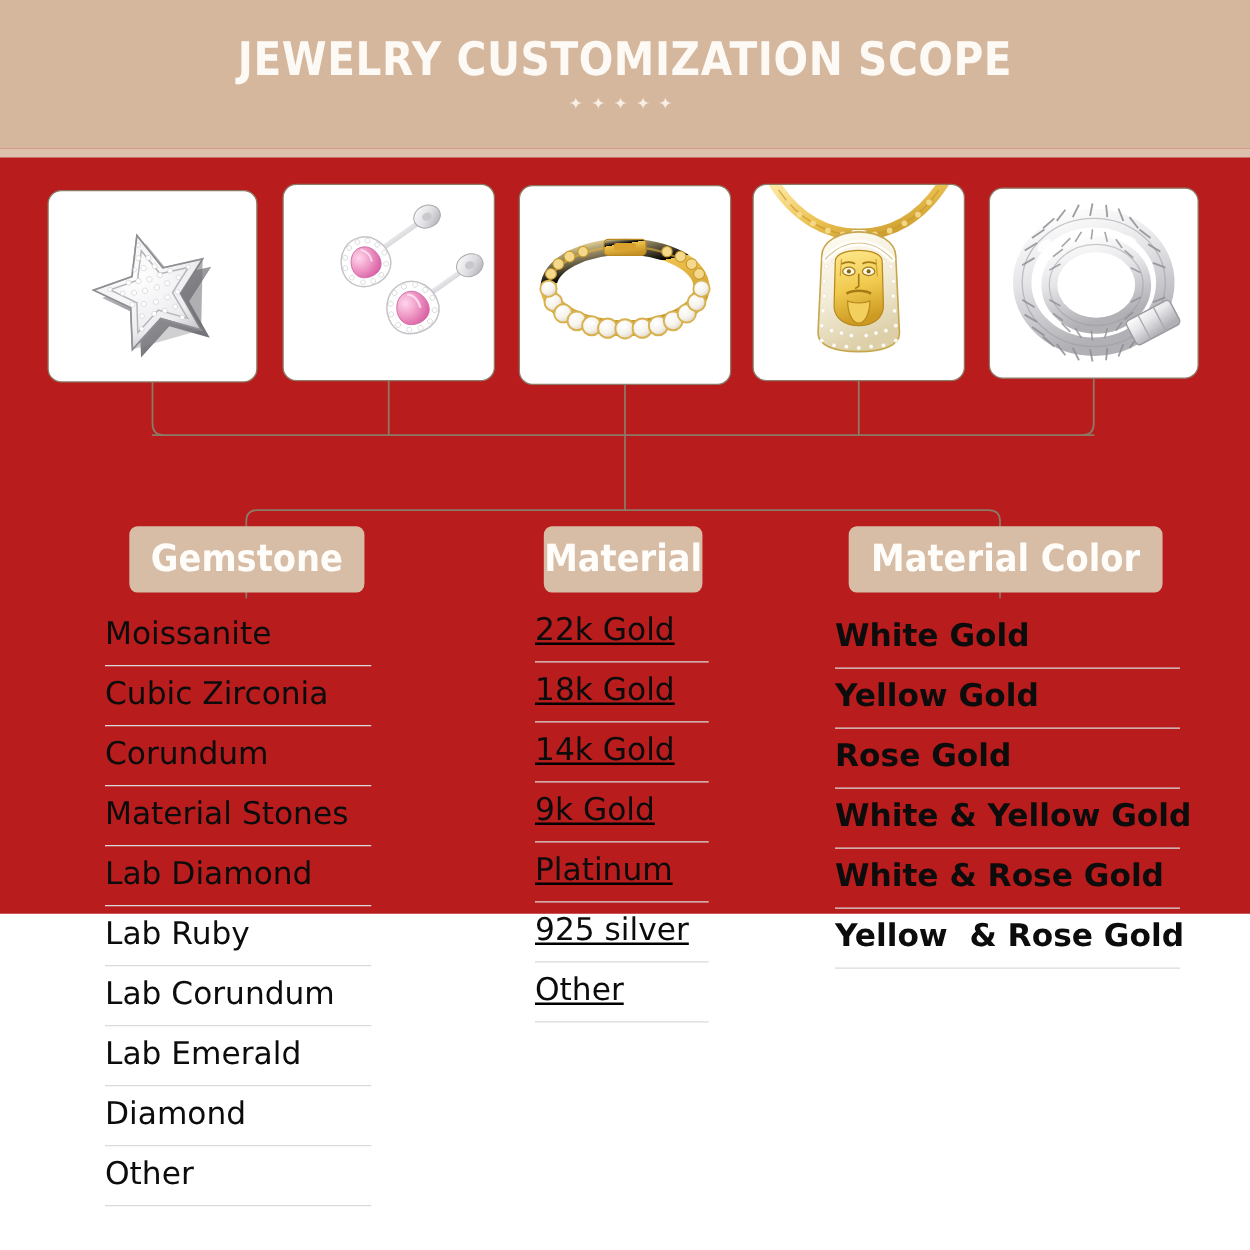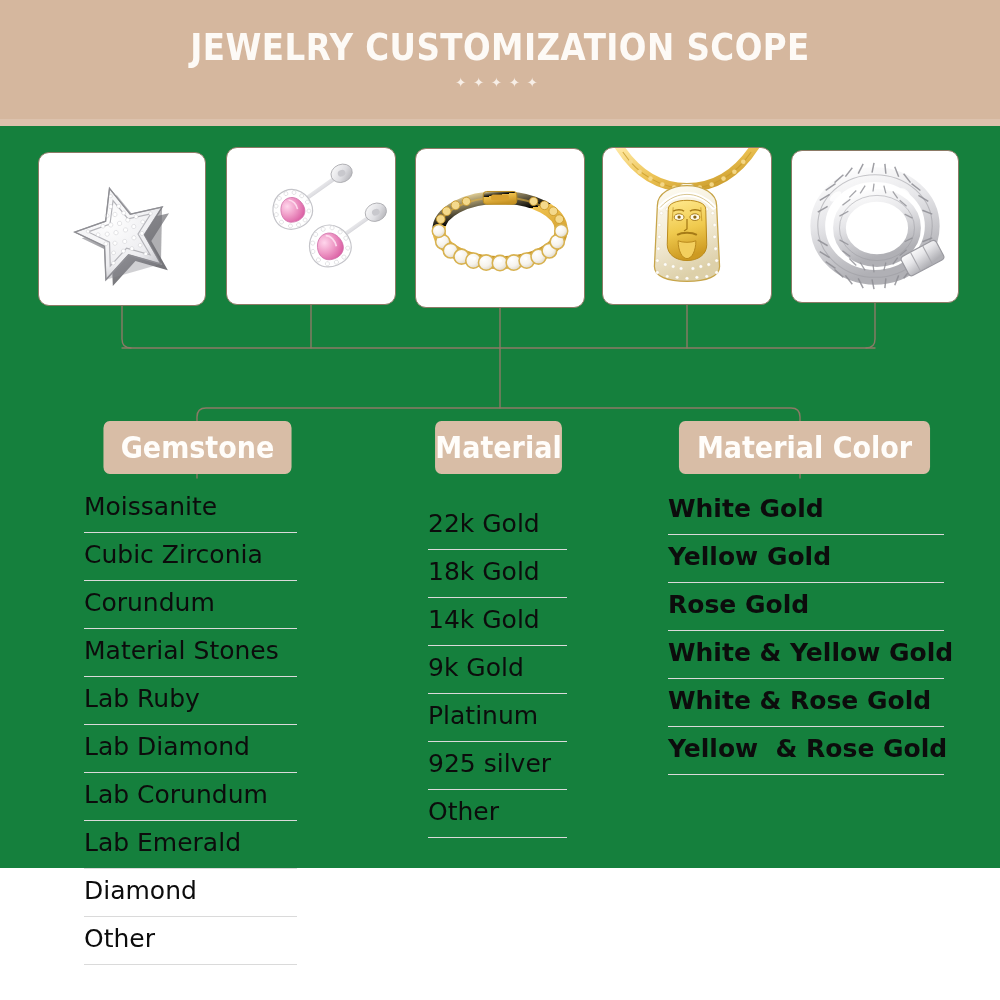--- a/index.html
+++ b/index.html
@@ -8,22 +8,22 @@
     width: 1000px;
     height: 1000px;
     background: #ffffff;
     font-family: "Liberation Sans", sans-serif;
     overflow: hidden;
   }
 
   #page {
     position: relative;
     width: 1000px;
-    height: 868px;
-    background: #15803d;
+    height: 731px;
+    background: #b91c1c;
   }
 
   
   .header-bar {
     position: absolute;
     left: 0; top: 0;
     width: 1000px;
     height: 119px;
     background: #d5b79e;
   }
@@ -115,21 +115,21 @@
     color: #0c0c0c;
     height: 48px;
     line-height: 44px;
     border-bottom: 1px solid #dadada;
     white-space: pre;
     overflow: visible;
   }
   .opt-item:first-child { border-top: 0; }
 
   .list-gem  { left: 84px;  top: 485px; width: 213px; }
-  .list-mat  { left: 428px; top: 502px; width: 139px; }
+  .list-mat  { left: 428px; top: 482px; width: 139px; text-decoration: underline; }
   .list-col  { left: 668px; top: 487px; width: 276px; font-weight: bold; }
 </style>
 </head>
 <body>
 
 <div id="page">
 
   <div class="header-bar"></div>
   <div class="header-bar-foot"></div>
   <div class="header-title">JEWELRY CUSTOMIZATION SCOPE</div>
@@ -533,22 +533,22 @@
 
   <div class="badge" style="left:93px;  top:421px; width:209px;">Gemstone</div>
   <div class="badge" style="left:428px; top:421px; width:141px;">Material</div>
   <div class="badge" style="left:665px; top:421px; width:279px;">Material Color</div>
 
   <div class="opt-list list-gem">
     <div class="opt-item">Moissanite</div>
     <div class="opt-item">Cubic Zirconia</div>
     <div class="opt-item">Corundum</div>
     <div class="opt-item">Material Stones</div>
+    <div class="opt-item">Lab Diamond</div>
     <div class="opt-item">Lab Ruby</div>
-    <div class="opt-item">Lab Diamond</div>
     <div class="opt-item">Lab Corundum</div>
     <div class="opt-item">Lab Emerald</div>
     <div class="opt-item">Diamond</div>
     <div class="opt-item">Other</div>
   </div>
 
   <div class="opt-list list-mat">
     <div class="opt-item">22k Gold</div>
     <div class="opt-item">18k Gold</div>
     <div class="opt-item">14k Gold</div>

